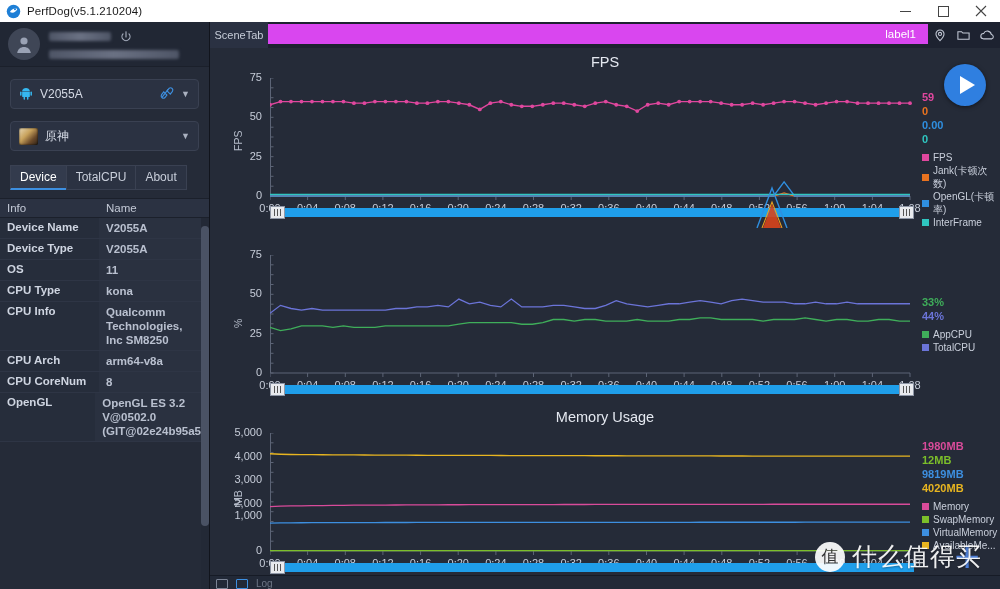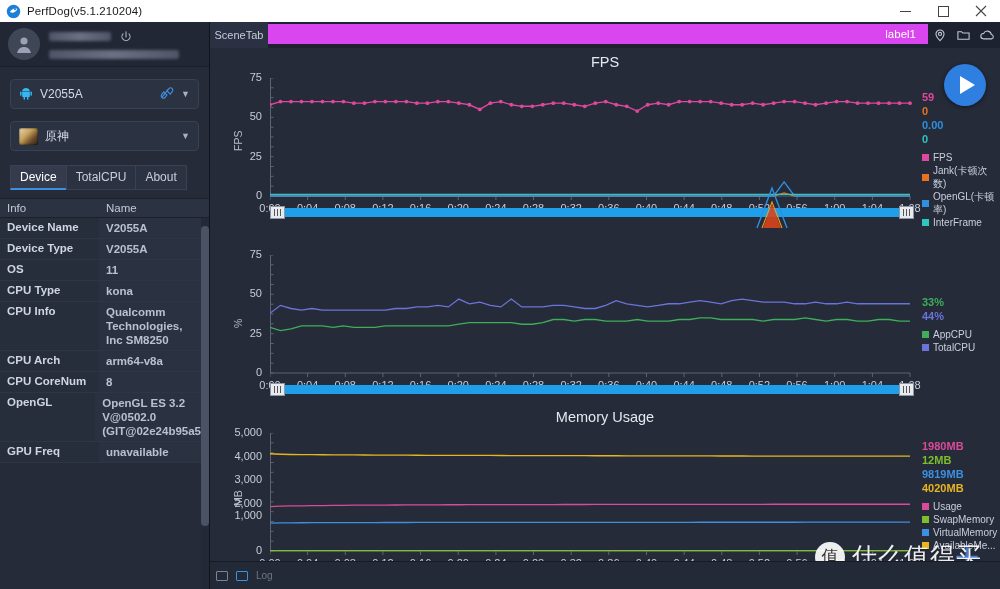--- a/index.html
+++ b/index.html
@@ -158,22 +158,22 @@
   }
   .wm-circle {
     width: 30px; height: 30px; border-radius: 50%; background: #fff; color: #333;
     display:flex; align-items:center; justify-content:center; font-size: 17px;
     font-family: "DejaVu Sans", sans-serif;
   }
   .wm-text { font-size: 25px; margin-left: 7px; letter-spacing: 1px;
     font-family: "DejaVu Sans", sans-serif; text-shadow: 0 1px 2px rgba(0,0,0,.4); }
 
   .statusbar {
-    position: absolute; left: 210px; bottom: 0; width: 790px; height: 28px;
-    background: #222937; border-top: 1px solid #161b26; display:flex; align-items:center;
+    position: absolute; left: 210px; bottom: 0; width: 790px; height: 14px;
+    background: #222937; border-top: 1px solid #161b26; display:flex; align-items:flex-end;
     padding-left: 6px; gap: 8px;
   }
   .sb-ico { width: 12px; height: 10px; border: 1px solid #7b8496; border-radius: 1px; }
   .sb-ico.blue { border-color: #3d8fe0; }
 </style>
 </head>
 <body>
 
 <div id="app">
 
@@ -293,24 +293,20 @@
             <div class="k">CPU Arch</div>
             <div class="v">arm64-v8a</div>
           </div>
           <div class="irow">
             <div class="k">CPU CoreNum</div>
             <div class="v">8</div>
           </div>
           <div class="irow">
             <div class="k">OpenGL</div>
             <div class="v">OpenGL ES 3.2 V@0502.0 (GIT@02e24b95a5</div>
-          </div>
-          <div class="irow">
-            <div class="k">GPU Freq</div>
-            <div class="v">unavailable</div>
           </div>
         </div>
       <div class="scrollbar">
         <div class="scrollthumb"></div>
       </div>
     </div>
   </div>
 
   <div class="main">
 
@@ -650,21 +646,21 @@
           <div class="xtick" style="left: 648.353px; top: 154px; width: 28px; text-align: center;">1:04</div>
           <div class="xtick" style="left: 686px; top: 154px; width: 28px; text-align: center;">1:08</div>
           <div class="legend" style="left: 712px; top: 36px;">
             <div class="val" style="color: rgb(217, 75, 154);">1980MB</div>
             <div class="val" style="color: rgb(124, 191, 42);">12MB</div>
             <div class="val" style="color: rgb(61, 143, 224);">9819MB</div>
             <div class="val" style="color: rgb(232, 181, 32);">4020MB</div>
             <div style="height: 5px;"></div>
             <div class="ent">
               <span class="sw" style="background: rgb(217, 75, 154);"></span>
-              <span>Usage</span>
+              <span>Memory</span>
             </div>
             <div class="ent">
               <span class="sw" style="background: rgb(124, 191, 42);"></span>
               <span>SwapMemory</span>
             </div>
             <div class="ent">
               <span class="sw" style="background: rgb(61, 143, 224);"></span>
               <span>VirtualMemory</span>
             </div>
             <div class="ent">

